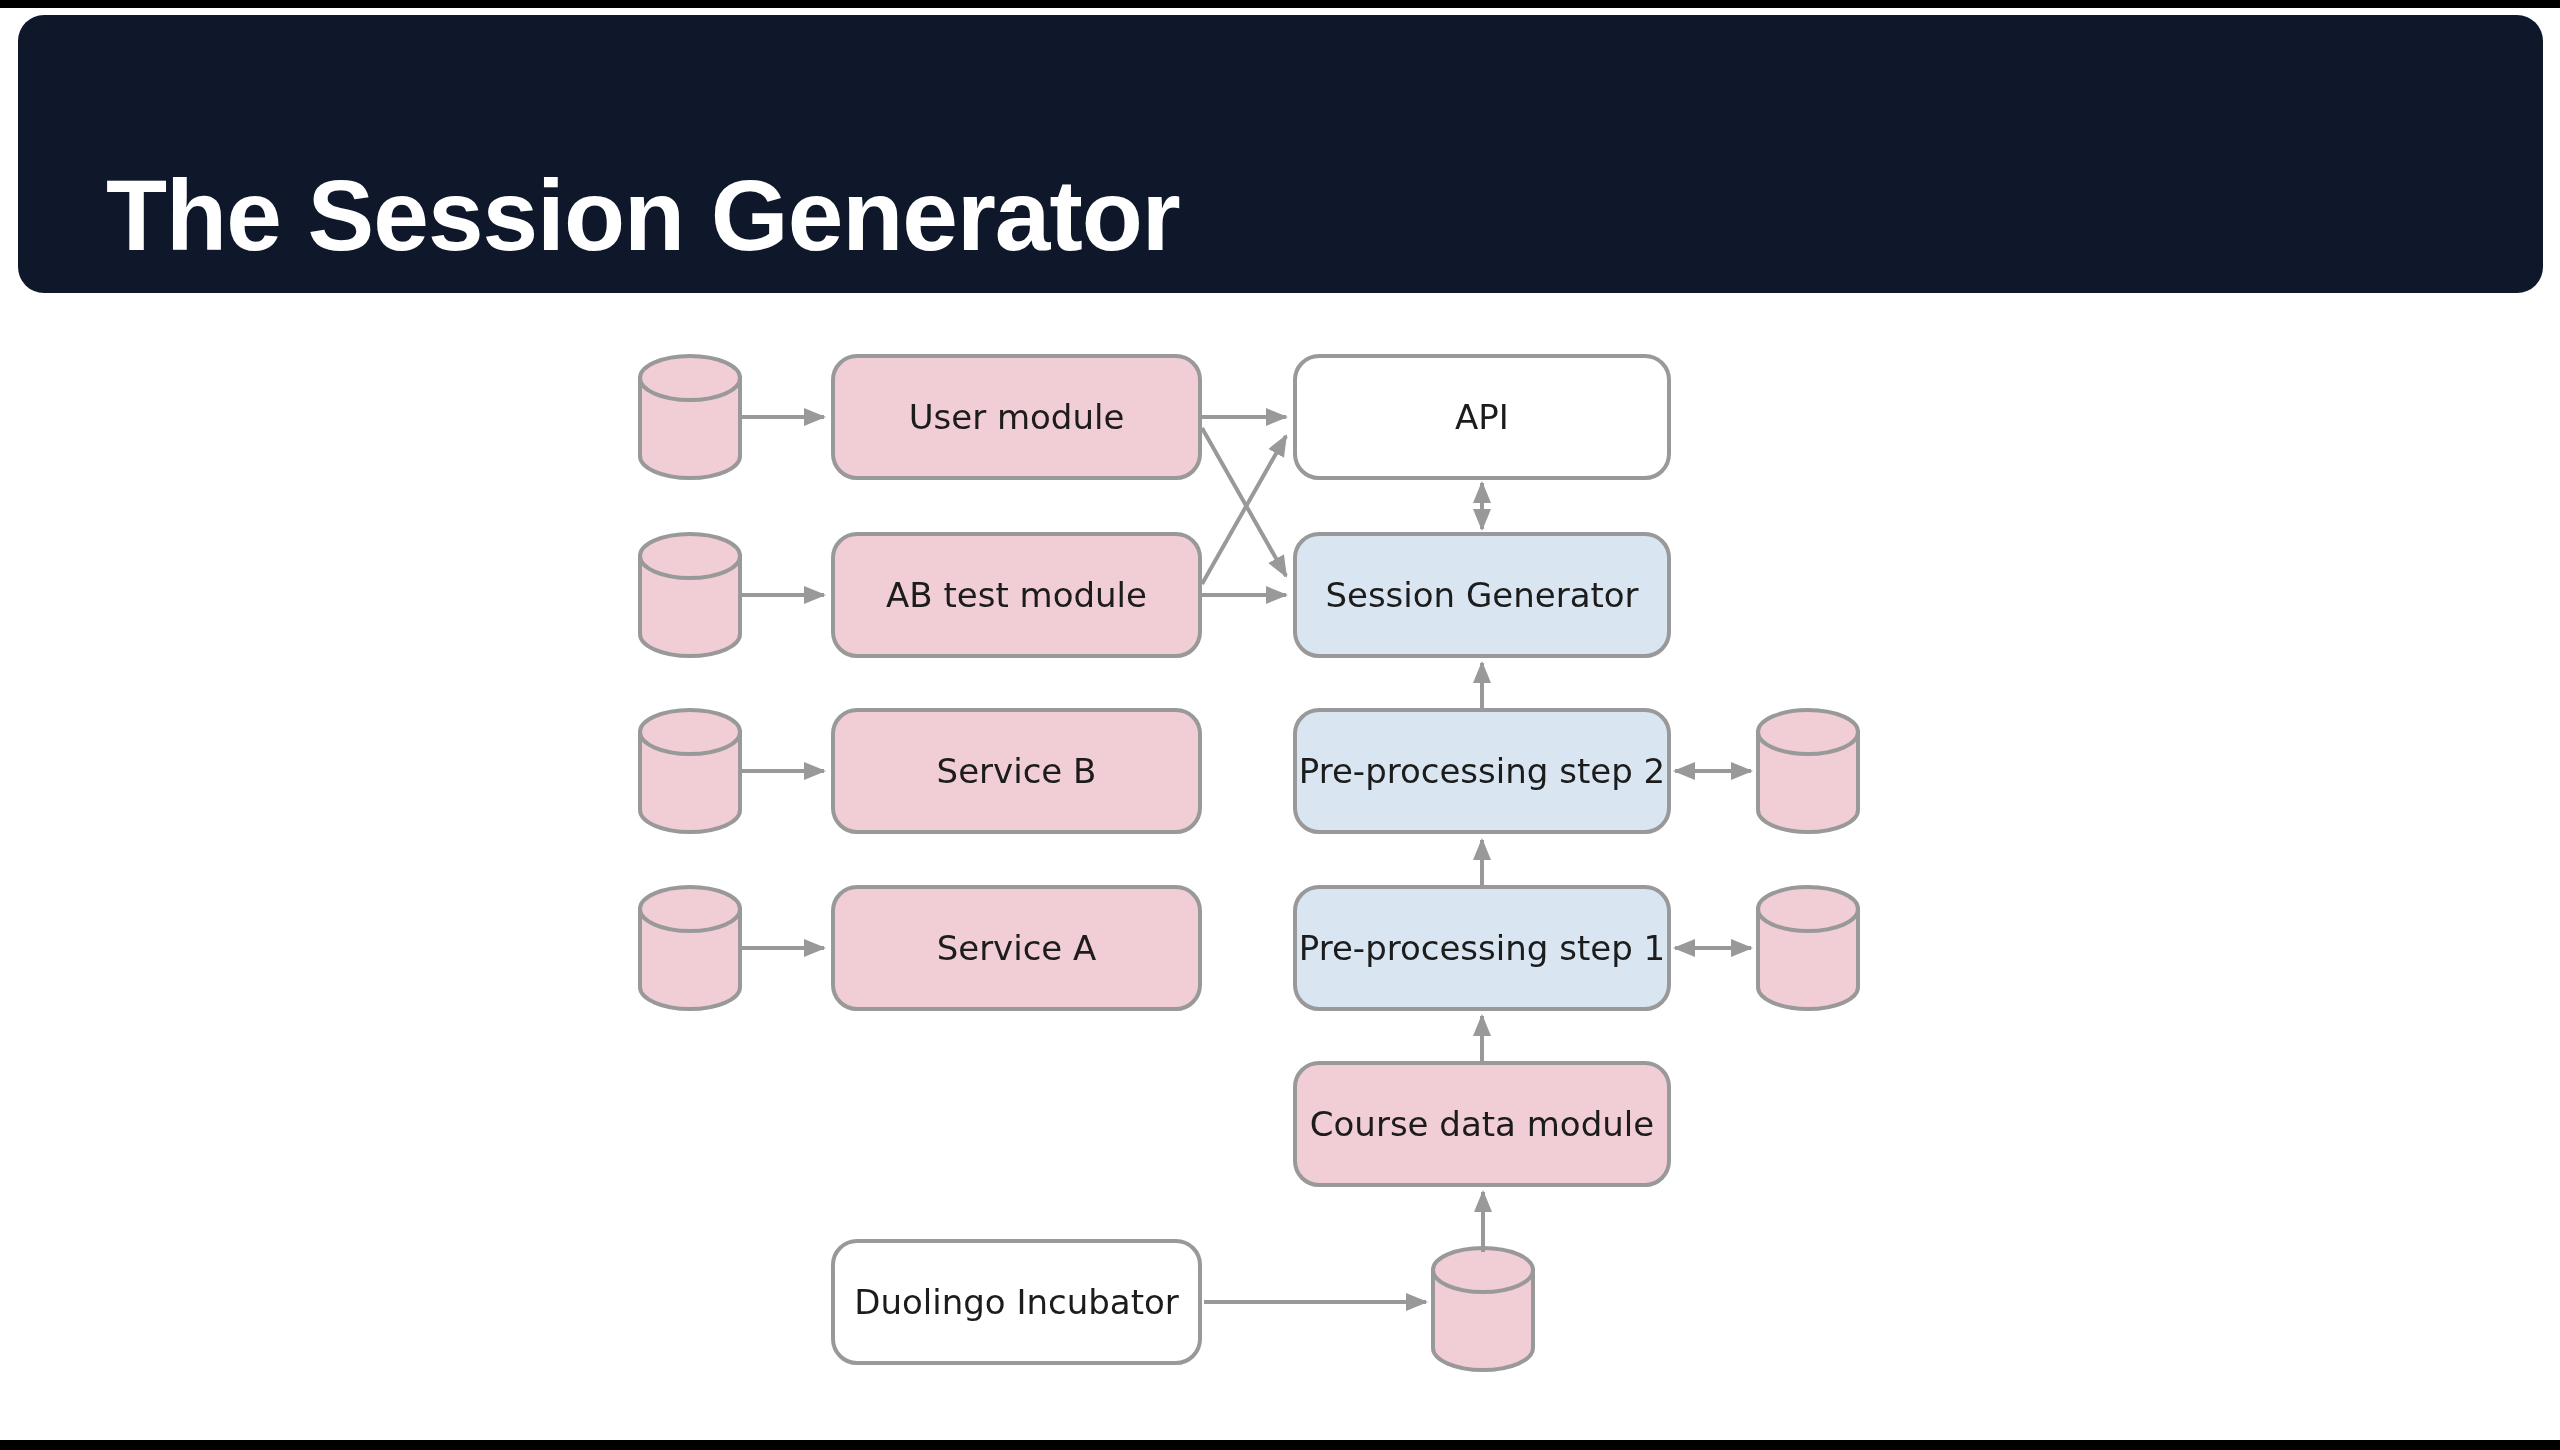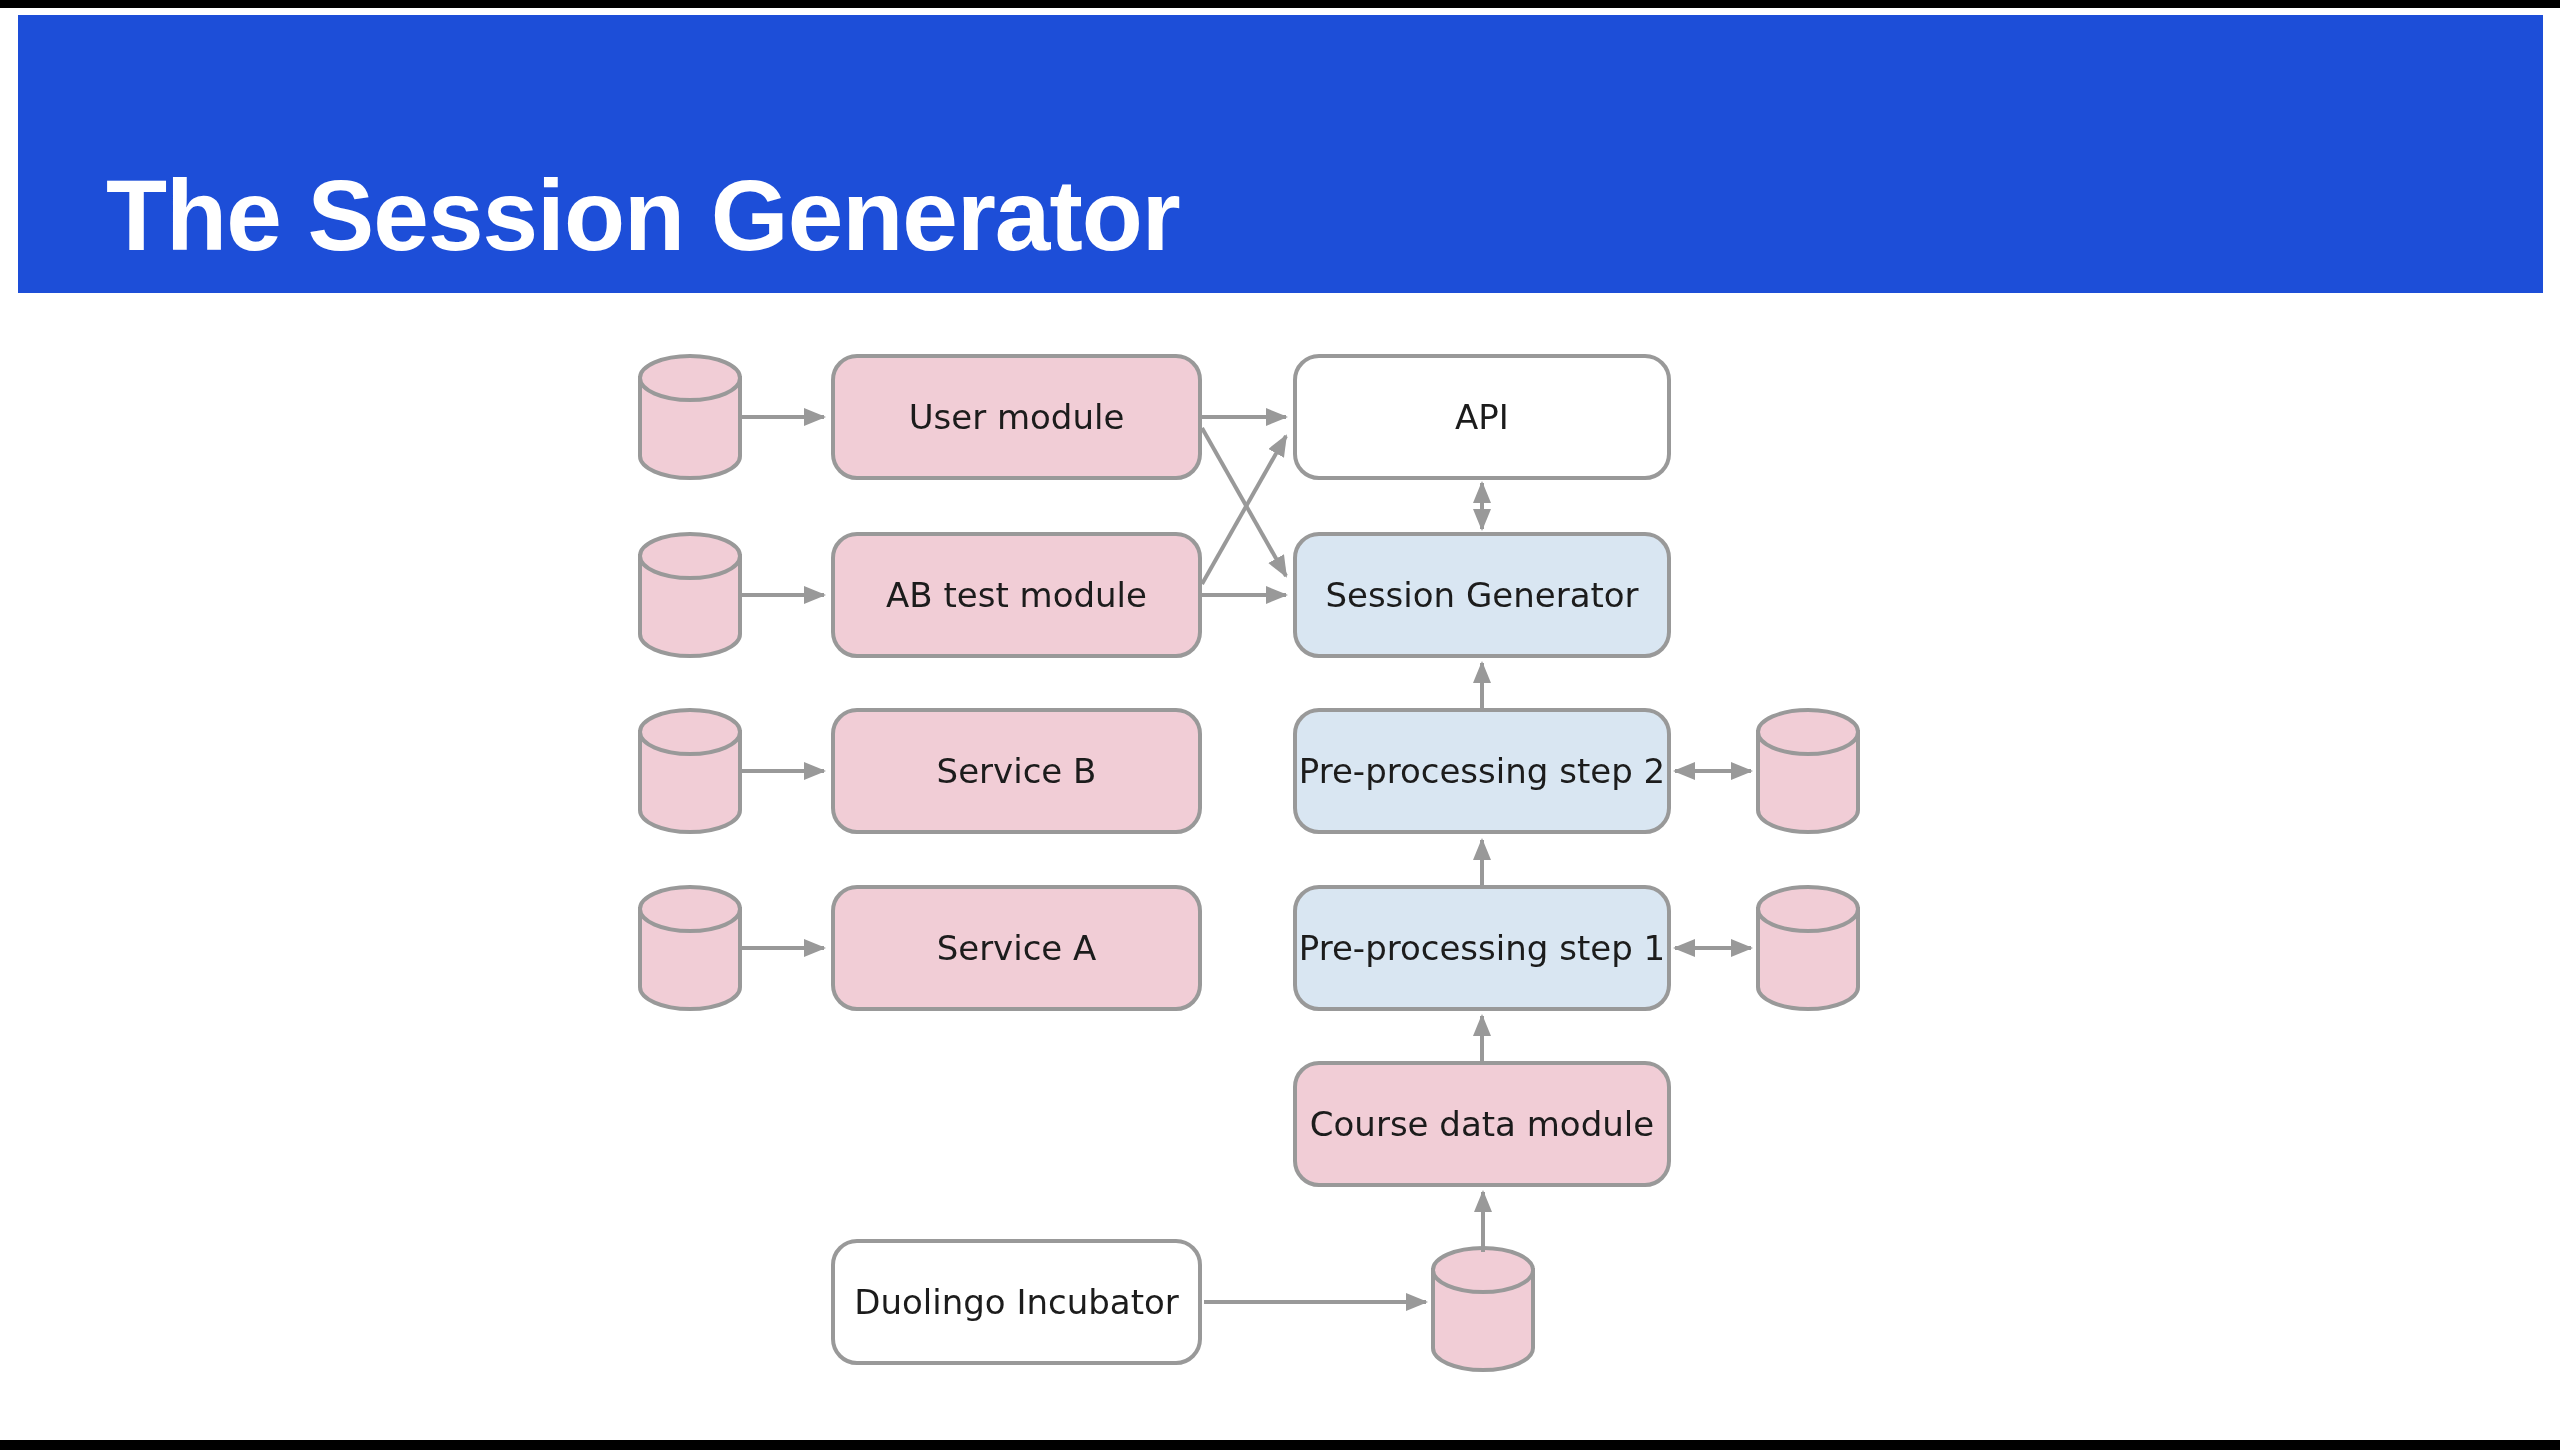--- a/index.html
+++ b/index.html
@@ -12,21 +12,21 @@
   .title{position:absolute;left:88px;top:150px;font-size:100px;font-weight:700;
          letter-spacing:-1px;line-height:1;font-family:"Liberation Sans","DejaVu Sans",sans-serif;}
   svg.diagram{position:absolute;left:0;top:0;}
   text.node-label{font-family:"DejaVu Sans","Liberation Sans",sans-serif;font-size:34px;}
 </style>
 </head>
 <body>
 
 <div class="page">
   <div class="letterbox top" style="background: rgb(0, 0, 0);"></div>
-  <div class="header" style="background: #1d4ed8;">
+  <div class="header" style="background: #0f172a; border-radius: 26px;">
     <div class="title" style="color: rgb(255, 255, 255);">The Session Generator</div>
   </div>
   <svg class="diagram" id="diagram" width="2560" height="1450" viewBox="0 0 2560 1450">
       <defs>
         <marker id="arrow-end" markerUnits="userSpaceOnUse" markerWidth="26" markerHeight="20" refX="20" refY="9" orient="auto">
           <path d="M0,0 L22,9 L0,18 Z" fill="#999999"></path>
         </marker>
         <marker id="arrow-start" markerUnits="userSpaceOnUse" markerWidth="26" markerHeight="20" refX="20" refY="9" orient="auto-start-reverse">
           <path d="M0,0 L22,9 L0,18 Z" fill="#999999"></path>
         </marker>

